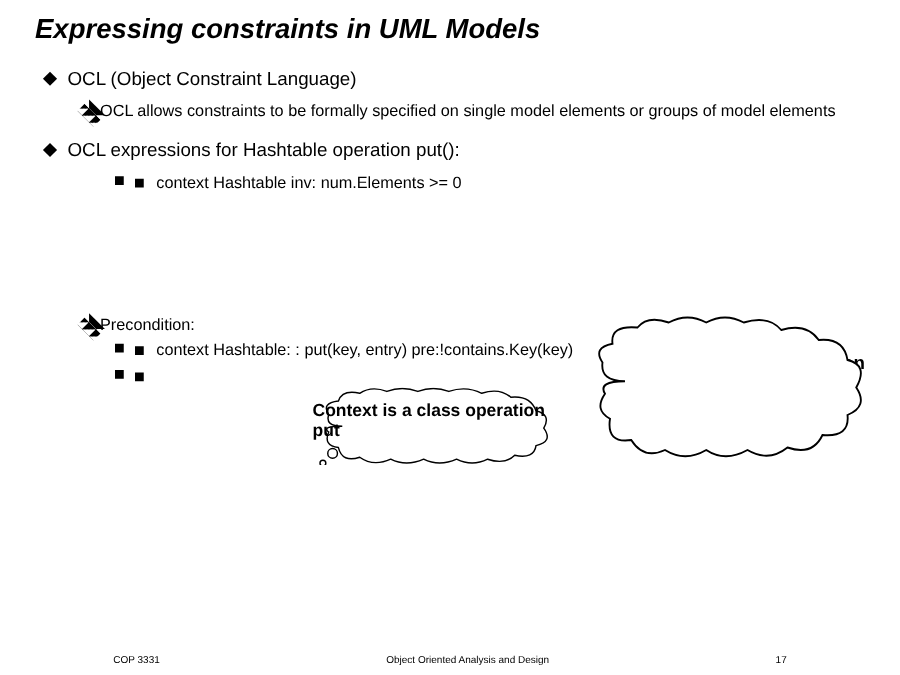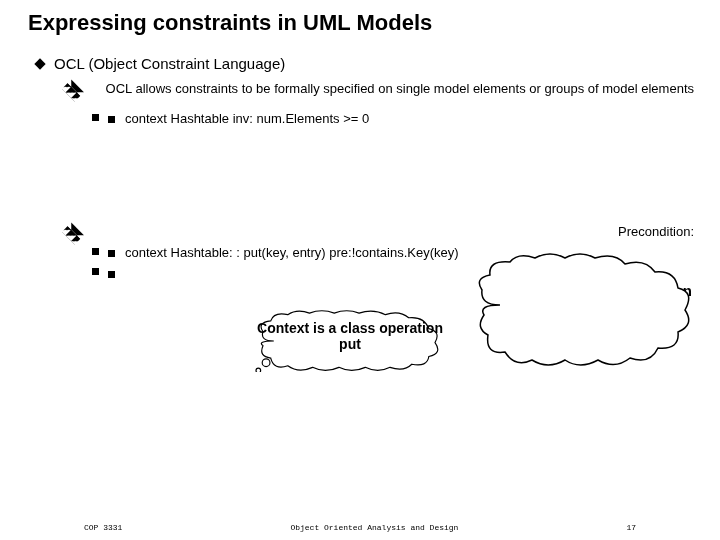--- a/index.html
+++ b/index.html
@@ -8,31 +8,32 @@
     height: 540px;
     background: #fff;
     font-family: Arial, Helvetica, sans-serif;
     color: #000;
     position: relative;
     overflow: hidden;
   }
   .title {
     font-size: 22px;
     font-weight: bold;
+    font-style: italic;
     padding: 10px 0 0 28px;
   }
   .content {
     padding: 14px 26px 0 36px;
     font-size: 13px;
     font-weight: normal;
     line-height: 1.35;
   }
   .lvl1 { margin: 4px 0 6px 0; }
   .lvl1 .txt { font-size: 15px; }
-  .lvl2 { margin: 3px 0 3px 28px; position: relative; padding-left: 16px; text-align: right; }
+  .lvl2 { margin: 3px 0 3px 28px; position: relative; padding-left: 16px; }
   .lvl2::before {
     content: "";
     position: absolute; left:0; top:4px;
     width:0; height:0;
     border-left:5px solid transparent;
     border-right:5px solid transparent;
     border-top:5px solid #000;
     transform: rotate(0deg);
   }
   .lvl2.arrow::before {
@@ -51,38 +52,37 @@
   .spacer { height: 6px; }
   .callout-label {
     position:absolute;
     right: 28px; top: 282px;
     font-size: 15px; font-weight: bold;
   }
   .footer {
     position:absolute; bottom: 8px; left:0; right:0;
     display:flex; justify-content: space-around;
     font-size: 8px;
-    font-family: Liberation Mono, monospace;
   }
   
   .bubble1 {
     position:absolute;
     left: 224px; top: 310px;
     width: 250px; height: 62px;
     z-index: 2;
   }
   .bubble2 {
     position:absolute;
     left: 470px; top: 250px;
     width: 230px; height: 120px;
     z-index: 1;
   }
   .bubble1-text {
     position:absolute; left: 250px; top: 320px;
-    width: 200px; text-align:center;
+    width: 200px; text-align:left;
     font-size: 14px; font-weight: bold;
     z-index:3;
   }
   svg.cloud path { fill:#fff; stroke:#000; stroke-width:1.5; }
   svg.cloud circle { fill:#fff; stroke:#000; stroke-width:1.5; }
   .b-di { display:inline-block; width:8px; height:8px; background:#000; transform:rotate(45deg); margin-right:10px; vertical-align:1px;}
   .b-bp { display:inline-block; width:7px;height:7px;background:#000;margin-right:10px;vertical-align:middle;}
 </style>
 </head>
 <body>
@@ -91,20 +91,23 @@
 
 <div class="content">
 
   <div class="lvl1">
     <span class="b-di"></span><span class="txt">OCL (Object Constraint Language)</span>
   </div>
   <div class="lvl2 arrow">OCL allows constraints to be formally specified on single model elements or groups of model elements</div>
 
   <div class="spacer"></div>
 
+  <div class="lvl1">
+    <span class="b-di"></span><span class="txt">OCL expressions for Hashtable operation put():</span>
+  </div>
 
   <div class="lvl3"><span class="b-bp"></span><span>context Hashtable inv: num.Elements &gt;= 0</span></div>
 
   <div style="height:90px"></div>
 
   <div class="lvl2 arrow">Precondition:</div>
   <div class="lvl3"><span class="b-bp"></span><span>context Hashtable: : put(key, entry) pre:!contains.Key(key)</span></div>
 
   <div class="lvl3"><span class="b-bp"></span></div>
 

